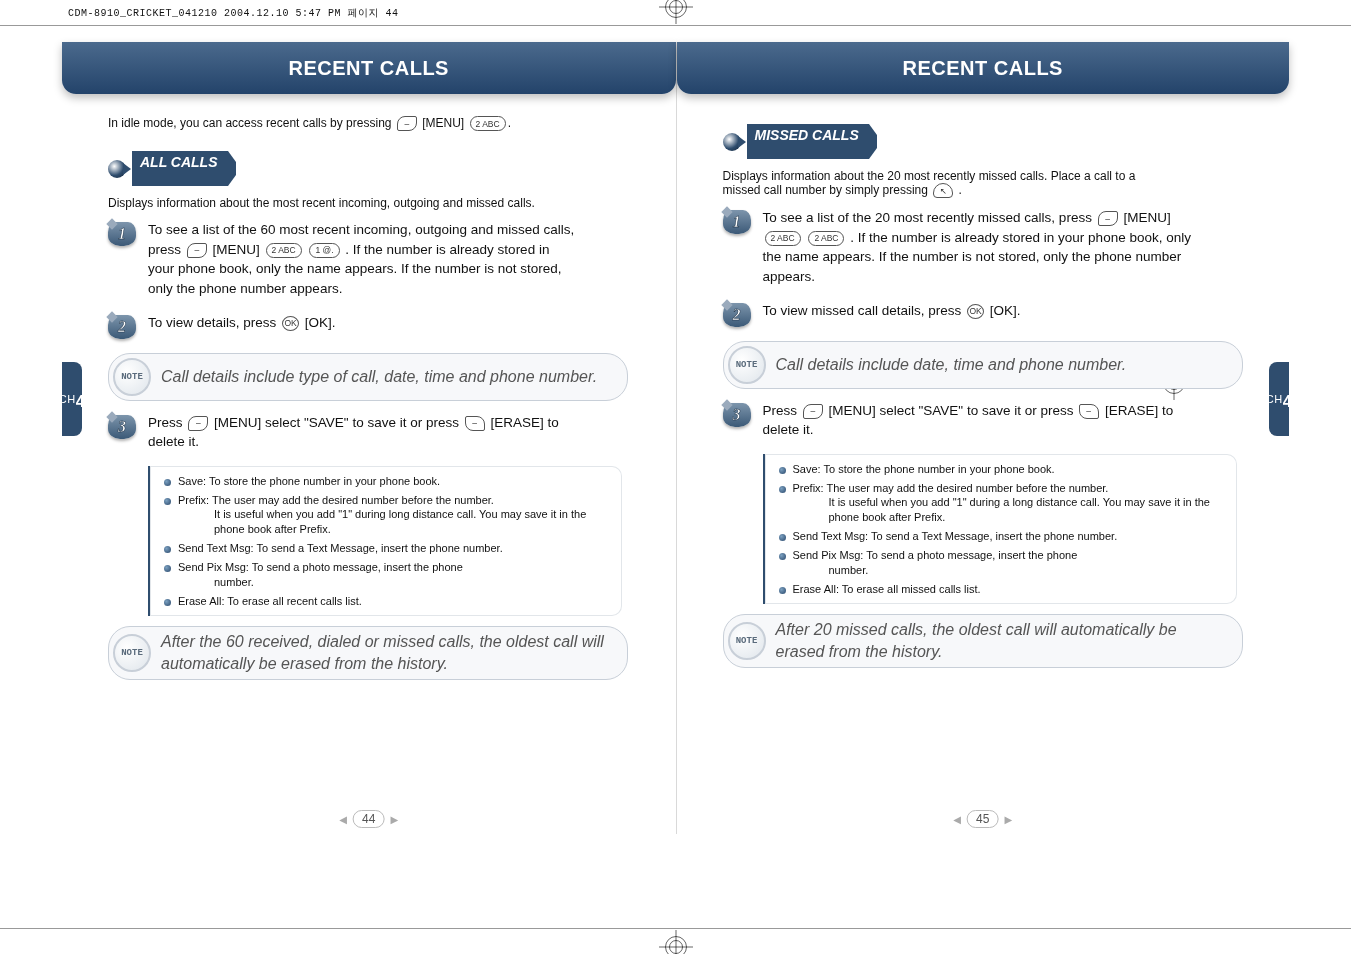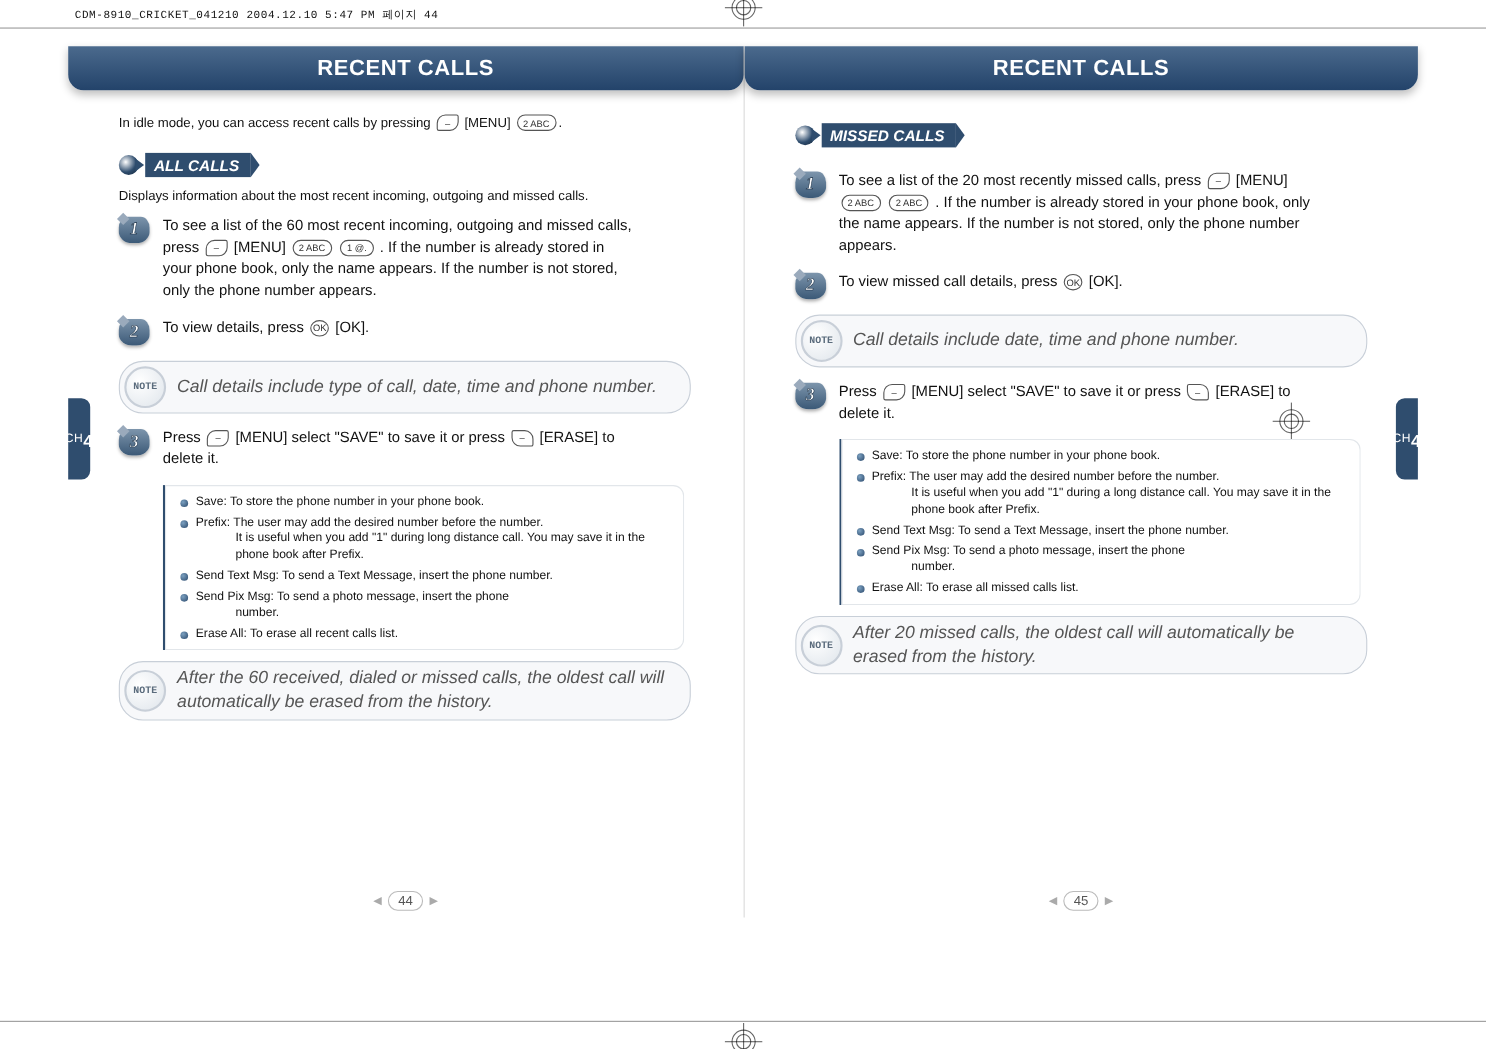--- a/index.html
+++ b/index.html
@@ -70,21 +70,21 @@
     position: relative;
     padding: 26px 36px 40px 46px;
     box-sizing: border-box;
   }
   .page + .page {
     border-left: 1px solid rgba(0,0,0,.15);
   }
   .chapter-title-wrap {
     background: linear-gradient(#4b6a8d,#23436a);
     border-radius: 0 0 14px 14px;
-    height: 40px;
+    height: 52px;
     display:flex; align-items:center; justify-content:center;
     margin: -26px -36px 22px -46px;
     box-shadow: 0 4px 8px rgba(0,0,0,.25);
   }
   .chapter-title {
     color:#fff;
     font-weight:bold;
     font-size: 20px;
     letter-spacing:.5px;
   }
@@ -105,21 +105,21 @@
   .section-heading .dot::after{
     content:""; position:absolute; right:-5px; top:50%; transform:translateY(-50%);
     border-left:8px solid #2f4d6e; border-top:6px solid transparent; border-bottom:6px solid transparent;
   }
   .section-heading .label {
     background:#2f4d6e;
     color:#fff;
     font-weight:bold;
     font-style:italic;
     font-size:14px;
-    padding: 3px 10px 3px 8px;
+    padding: 3px 10px 16px 8px;
     position:relative;
   }
   .section-heading .label::after{
     content:""; position:absolute; right:-8px; top:0; bottom:0;
     border-left:8px solid #2f4d6e; border-top:11px solid transparent; border-bottom:11px solid transparent;
   }
   .section-desc { font-size:12px; margin:0 0 10px; max-width:440px;}
 
   .step {
     display:flex; gap:12px; margin:10px 0 14px; max-width:470px;
@@ -354,20 +354,25 @@
       </div>
 
       <div class="chapter-title-wrap">
         <div class="chapter-title">RECENT CALLS</div>
       </div>
 
       <div class="section-heading">
         <span class="dot"></span>
         <span class="label">MISSED CALLS</span>
       </div>
+      <p class="section-desc">
+        <span>Displays information about the 20 most recently missed calls. Place a call to a missed call number by simply pressing</span>
+        <span class="keyicon send">↖</span>
+        <span>.</span>
+      </p>
 
       
       <div class="step">
         <div class="numball">
           <span>1</span>
           </div>
         <div class="txt">
           <span>To see a list of the 20 most recently missed calls, press</span>
           <span class="keyicon soft">–</span>
           <span>[MENU]</span>

